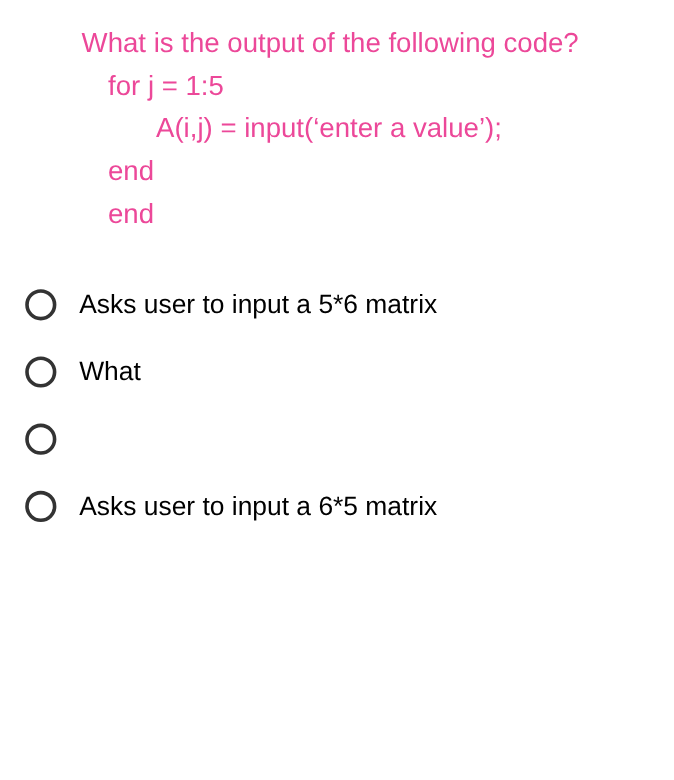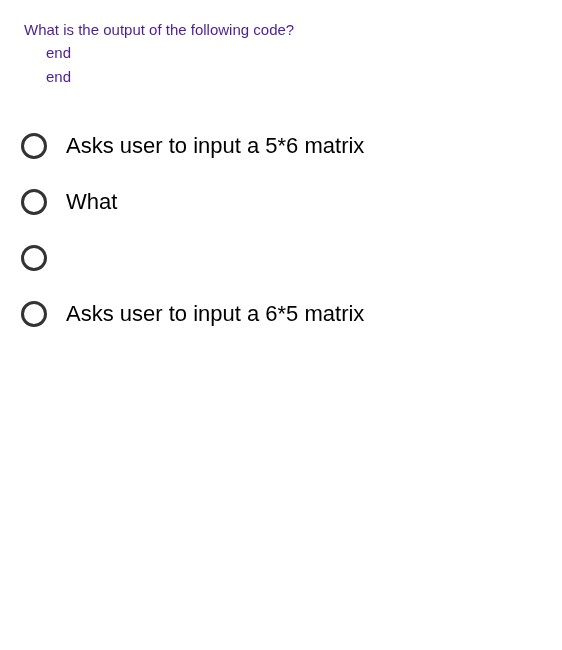--- a/index.html
+++ b/index.html
@@ -9,23 +9,24 @@
     width: 562px;
     height: 650px;
     font-family: Arial, Helvetica, sans-serif;
     background: #ffffff;
     color: #000000;
   }
   .question-block {
     padding: 18px 18px 0 24px;
   }
   .question-line {
-    font-size: 15px;
+    font-size: 23px;
     line-height: 1.55;
-    color: #4c1d95;
+    color: #ec4899;
+    margin-left: 44px;
   }
   .indent-1 { padding-left: 22px; }
   .indent-2 { padding-left: 62px; }
   .options {
     padding: 30px 0 0 20px;
   }
   .option-row {
     display: flex;
     align-items: center;
     padding: 14px 16px 14px 0;
@@ -49,20 +50,22 @@
   .option-label {
     font-size: 22px;
     color: #000;
   }
 </style>
 </head>
 <body>
 
 <div class="question-block">
   <div class="question-line">What is the output of the following code?</div>
+  <div class="question-line indent-1">for j = 1:5</div>
+  <div class="question-line indent-2">A(i,j) = input(‘enter a value’);</div>
   <div class="question-line indent-1">end</div>
   <div class="question-line indent-1">end</div>
 </div>
 
 <div class="options">
 
   <div class="option-row">
     <span class="radio-outer">
         <span class="radio-circle"></span>
       </span>

